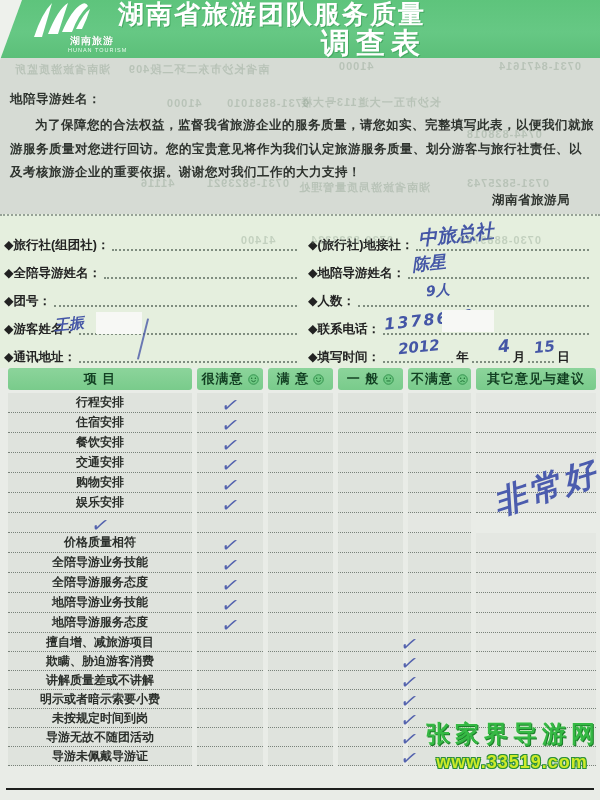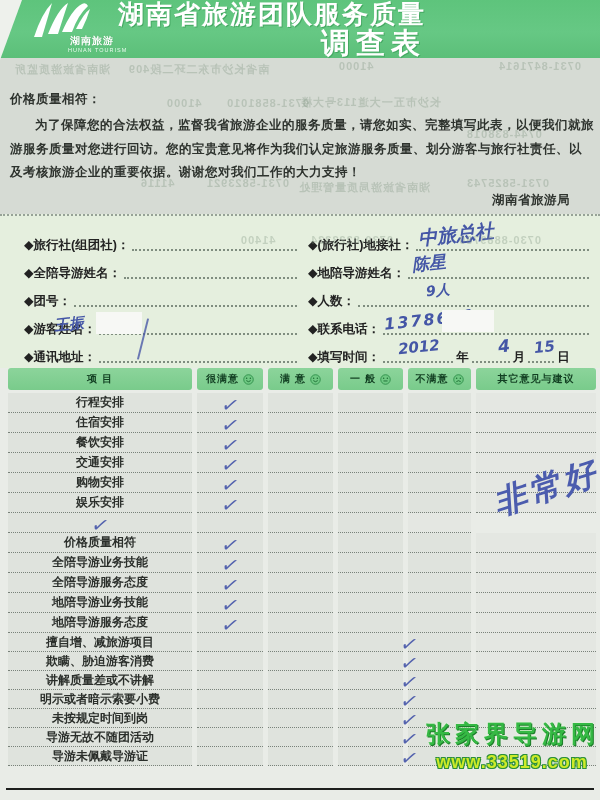--- a/index.html
+++ b/index.html
@@ -24,21 +24,21 @@
   .intro{position:absolute;top:88px;left:10px;right:6px;z-index:2;
          font-family:"Liberation Serif","DejaVu Serif",serif;
          font-size:12.5px;color:#2e332e;line-height:1.9;letter-spacing:0.5px;font-weight:600;}
   .intro .para{text-indent:2em;margin:2px 0 0 0;}
   .intro .sig{text-align:right;margin:4px 24px 0 0;}
 
   
   .form-sec{position:absolute;top:214px;left:0;right:0;height:154px;z-index:2;
             background:#e5efde;border-top:2px dotted #97a297;display:flex;padding-top:10px;box-sizing:border-box;}
   .fcol{display:flex;flex-direction:column;}
-  .fcol.left{width:300px;padding-left:24px;box-sizing:border-box;}
+  .fcol.left{width:300px;padding-left:4px;box-sizing:border-box;}
   .fcol.right{width:300px;padding-left:8px;padding-right:8px;box-sizing:border-box;}
   .field{display:flex;align-items:flex-end;height:28px;font-size:12.5px;color:#222;font-weight:bold;white-space:nowrap;}
   .dots{flex:1;border-bottom:2px dotted #7f8d7f;margin:0 3px 3px 3px;height:14px;}
   .dots.w70{flex:0 0 70px;} .dots.w38{flex:0 0 38px;} .dots.w26{flex:0 0 26px;}
   .hw{position:absolute;z-index:5;color:#4456a6;font-style:italic;font-weight:600;
       transform:rotate(-6deg);white-space:nowrap;font-family:"DejaVu Sans",sans-serif;}
   .hw-agency{left:418px;top:6px;font-size:19px;}
   .hw-guide{left:412px;top:36px;font-size:17px;}
   .hw-count{left:426px;top:66px;font-size:14px;}
   .hw-phone{left:384px;top:94px;font-size:16px;letter-spacing:2px;}
@@ -51,21 +51,21 @@
   .redact.phone{left:442px;top:94px;width:52px;height:22px;}
   .ink-tail{position:absolute;left:142px;top:102px;width:2px;height:42px;background:#4a59a8;
             transform:rotate(14deg);opacity:.8;z-index:7;}
 
   
   .survey{position:absolute;top:368px;left:0;right:0;bottom:0;z-index:2;background:#e9ece7;}
   .grid{display:grid;grid-template-columns:184px 66px 65px 65px 63px 120px;column-gap:5px;
         padding-left:8px;padding-right:3px;}
   .hdr-row{height:22px;margin-bottom:3px;}
   .hdr-cell{background:linear-gradient(180deg,#8cd49b,#79cb8b);border-radius:3px;color:#123f22;
-            font-size:10px;font-weight:bold;display:flex;align-items:center;justify-content:center;
+            font-size:13px;font-weight:bold;display:flex;align-items:center;justify-content:center;
             letter-spacing:1px;white-space:nowrap;}
   .face{display:inline-block;margin-left:4px;line-height:0;}
   .t-row{height:20px;}
   .b-row{height:19px;}
   .cell{background:#dfe3dd;border-bottom:1px dotted #79827a;position:relative;overflow:visible;
         display:flex;align-items:center;justify-content:center;}
   .cell.comment-cell{background:#e4e7e2;}
   .rlabel{font-size:12px;font-weight:600;color:#2b2f2b;white-space:nowrap;}
   .check{display:inline-block;font-size:20px;line-height:14px;color:#5463ae;
          transform:rotate(7deg) skewX(-8deg);position:relative;top:2px;z-index:5;}
@@ -109,21 +109,21 @@
       <div class="logo-en">HUNAN TOURISM</div>
     </div>
     <div class="titles">
       <div class="title1">湖南省旅游团队服务质量</div>
       <div class="title2">调查表</div>
     </div>
   </header>
   <div class="corner-tear"></div>
 
   <section class="intro">
-    <div>价格质量相符：</div>
+    <div>地陪导游姓名：</div>
     <div class="para">为了保障您的合法权益，监督我省旅游企业的服务质量，请您如实、完整填写此表，以便我们就旅游服务质量对您进行回访。您的宝贵意见将作为我们认定旅游服务质量、划分游客与旅行社责任、以及考核旅游企业的重要依据。谢谢您对我们工作的大力支持！</div>
     <div class="sig">湖南省旅游局</div>
   </section>
 
   <section class="form-sec" style="position:absolute;">
     <div class="fcol left" id="left-fields">
         <div class="field">
     <span class="flabel">◆旅行社(组团社)：</span>
     <span class="dots"></span>
   </div>

